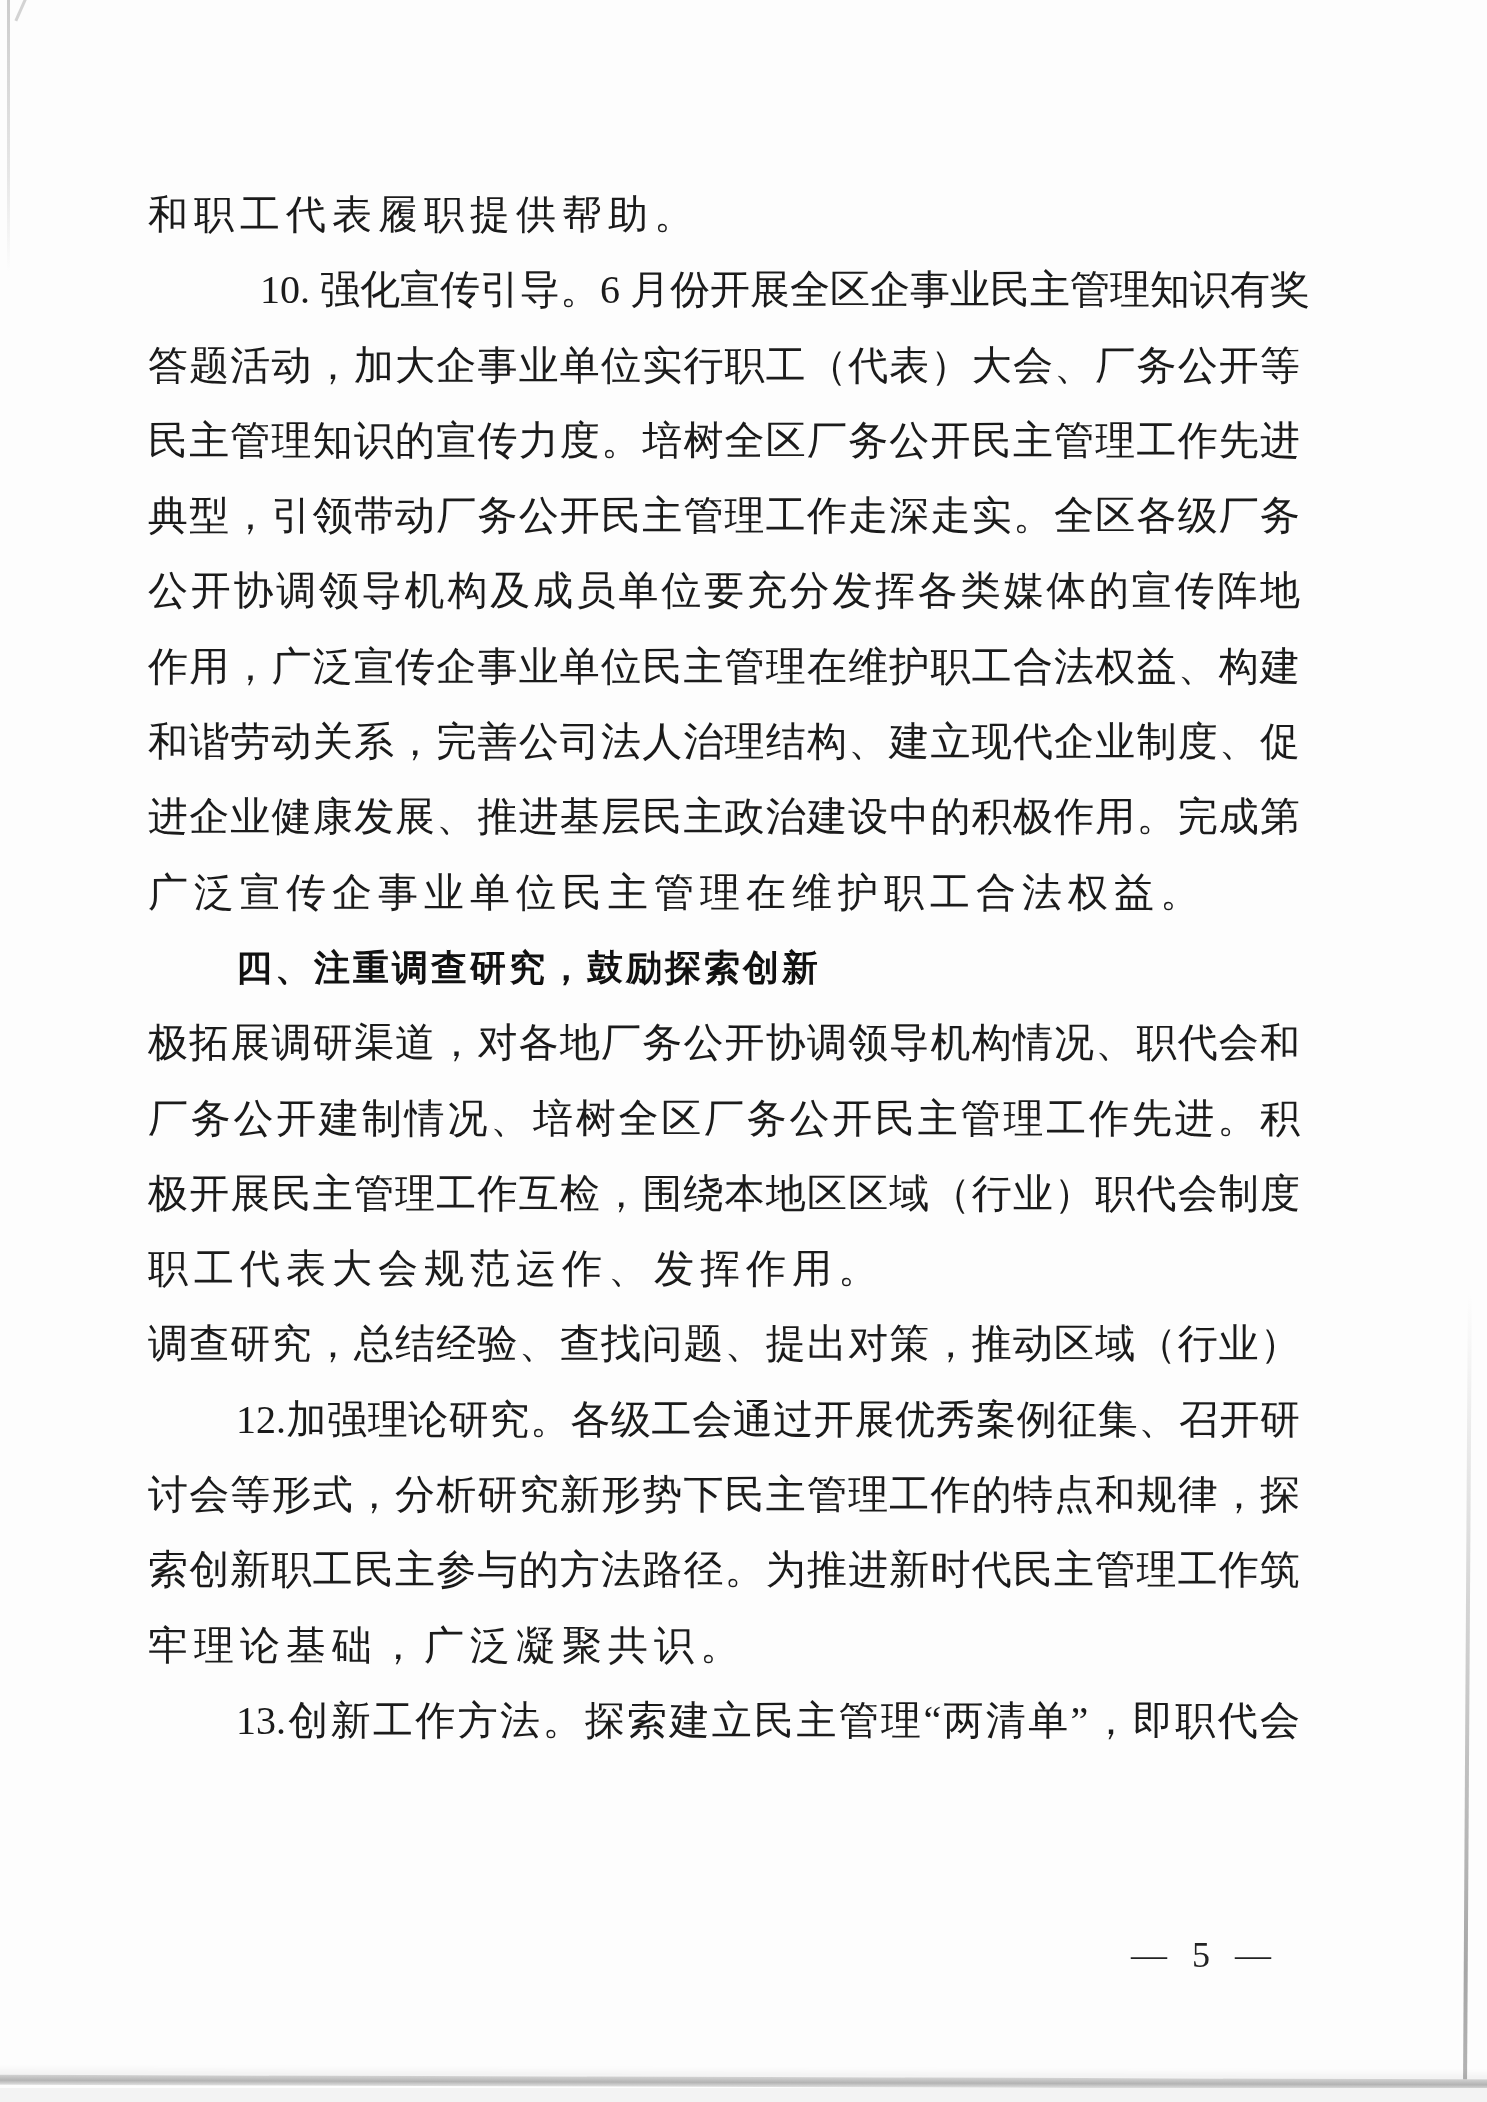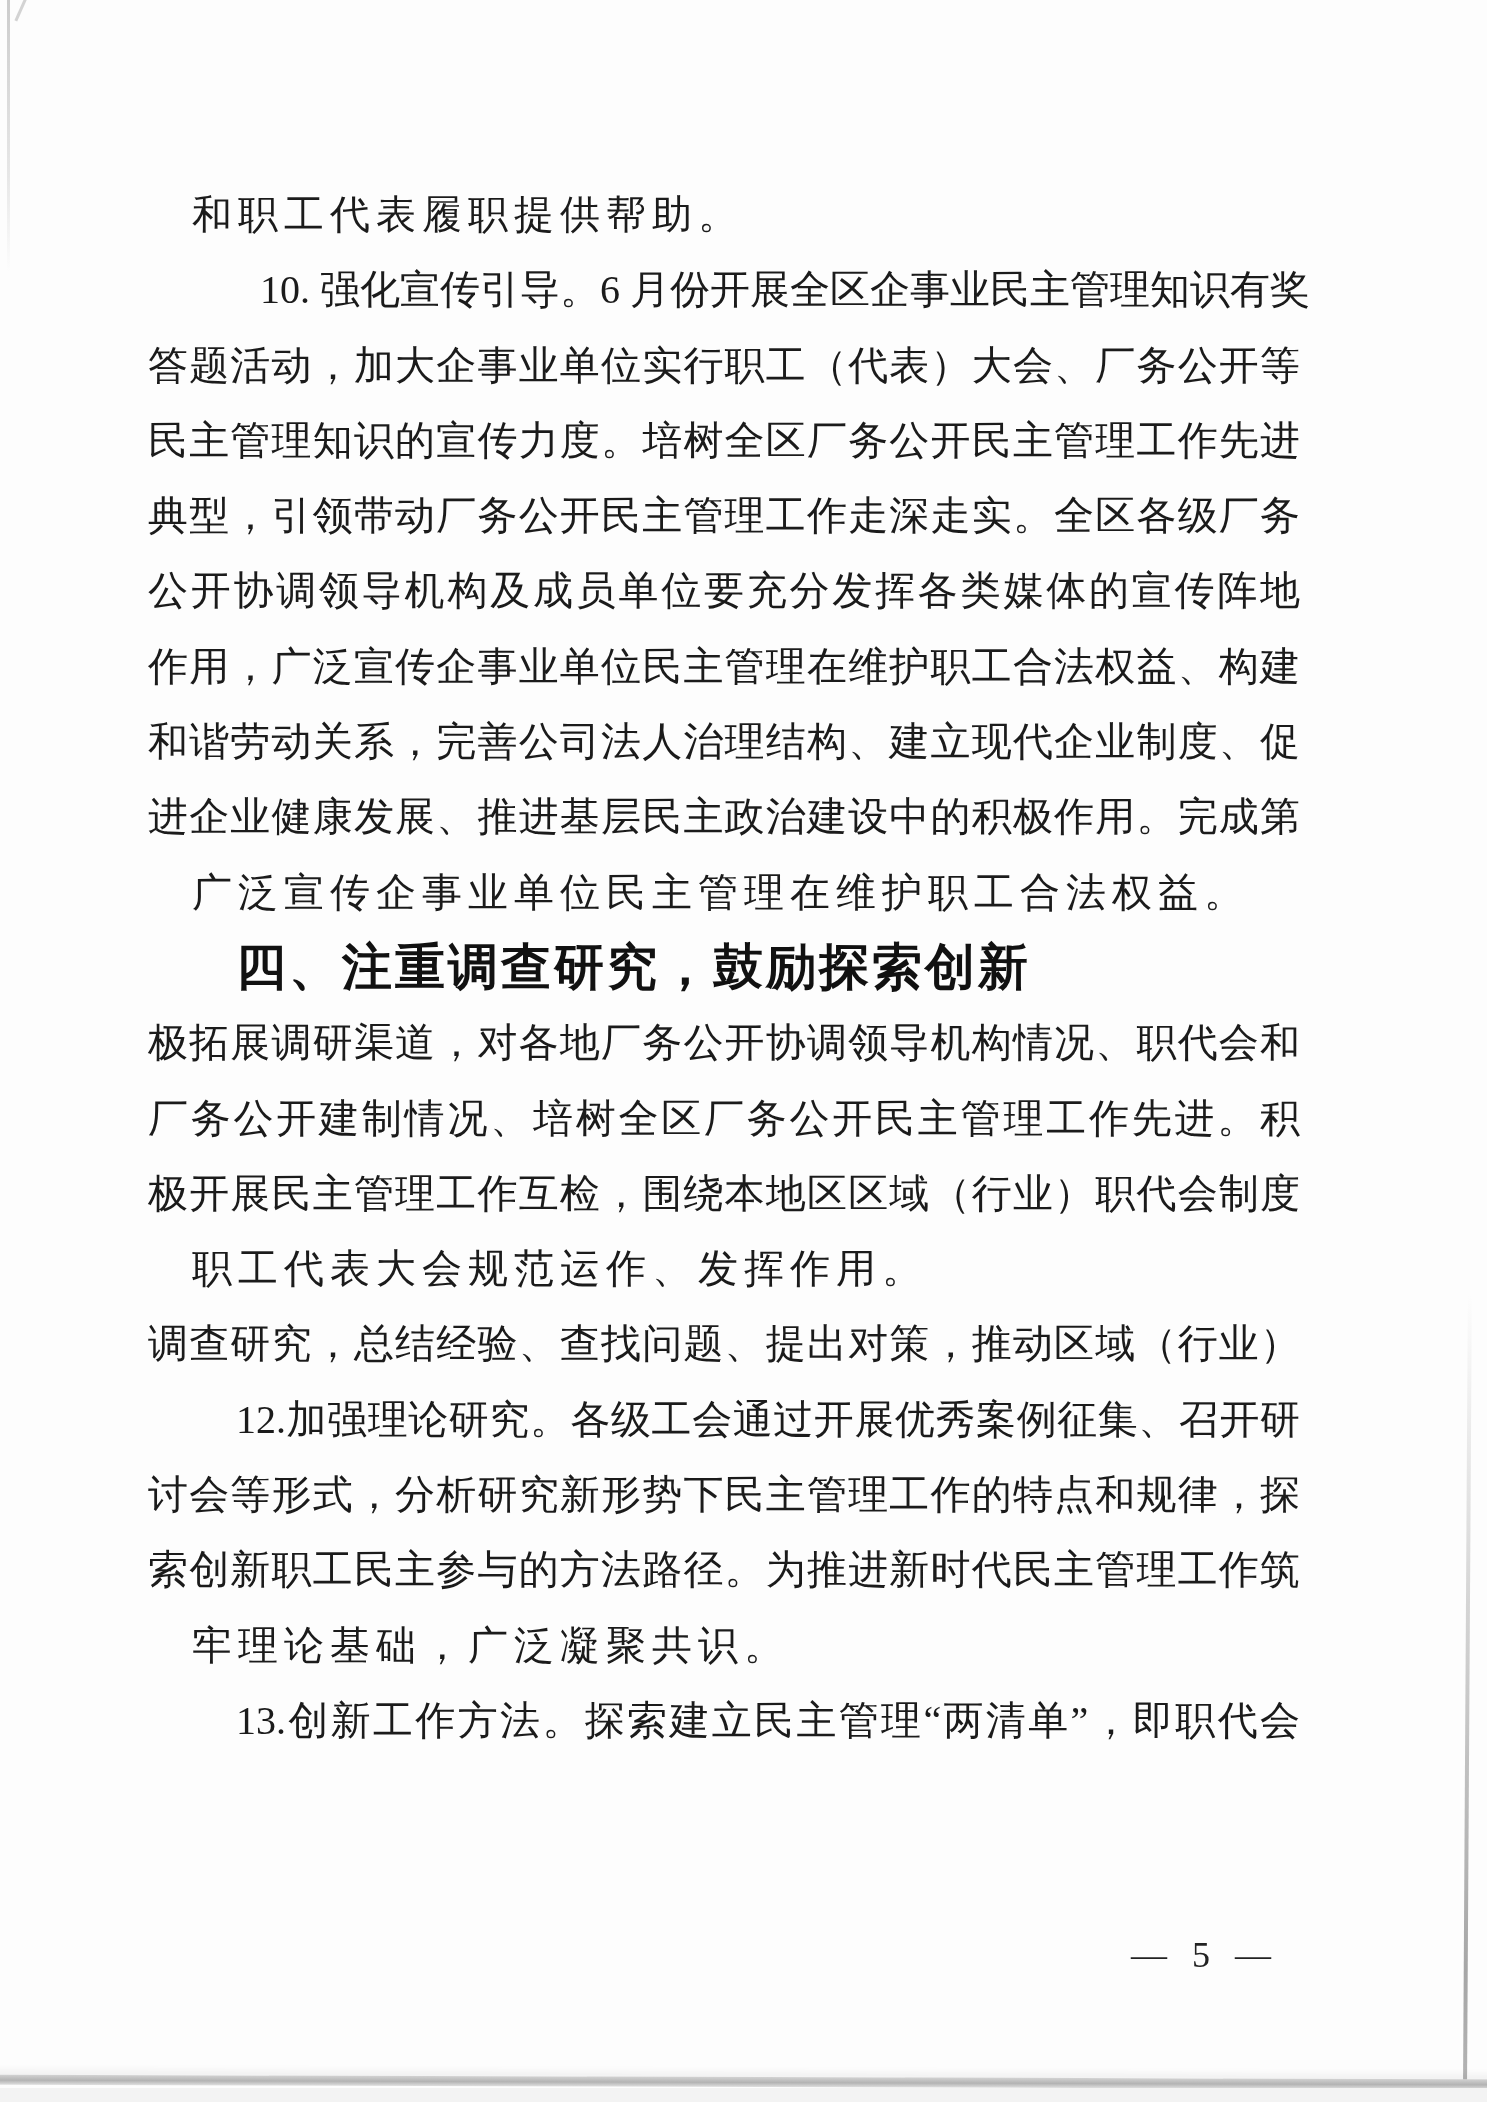--- a/index.html
+++ b/index.html
@@ -23,28 +23,27 @@
     text-align:justify;
     text-align-last:justify;
     text-justify:inter-character;
     white-space:nowrap;
     overflow:visible;
   }
   .ln.end{
     text-align:left;
     text-align-last:left;
     letter-spacing:6px;
-    margin-left:44px;
   }
   .ln.ind{ padding-left:88px; }
   .ln.ind2{ padding-left:112px; }
   .ln.hd{
     font-family:"Liberation Sans","DejaVu Sans",sans-serif;
     font-weight:bold;
-    font-size:50px;
+    font-size:36px;
     text-align:left;
     text-align-last:left;
     letter-spacing:3px;
     color:#111;
   }
   .page-number{
     position:absolute;
     top:1934px;right:208px;
     font-size:36px;
     letter-spacing:8px;

